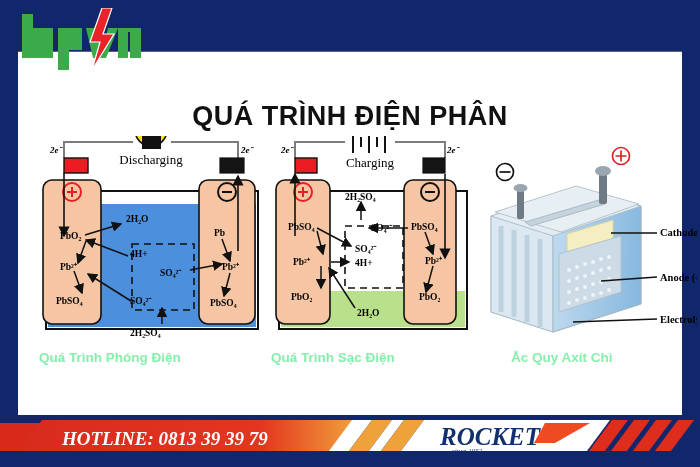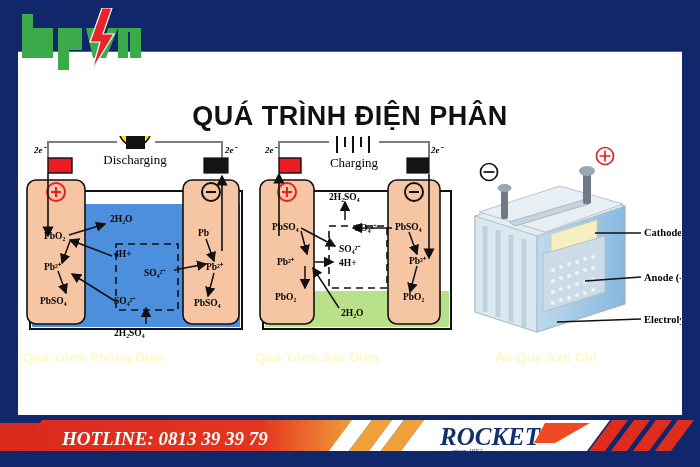--- a/index.html
+++ b/index.html
@@ -24,29 +24,29 @@
   .logo svg { display:block; }
 
   
   .title {
     position:absolute; left:0; right:0; top:101px; text-align:center;
     font-size:27px; font-weight:bold; letter-spacing:.5px; color:#111;
     font-family:"Liberation Sans", sans-serif;
   }
 
   
-  .diagrams { position:absolute; left:17px; top:136px; width:540px; height:250px; }
+  .diagrams { position:absolute; left:33px; top:136px; width:540px; height:250px; }
 
   .panel { position:absolute; top:0; }
   #panel-discharge { left:5px;  width:228px; height:250px; }
   #panel-charge    { left:240px; width:200px; height:250px; }
   #panel-battery   { left:448px; width:216px; height:250px; }
 
   .caption {
-    position:absolute; top:214px; font-size:13.5px; font-weight:bold; color:#fef9c3;
+    position:absolute; top:214px; font-size:13.5px; font-weight:bold; color:#86efac;
     white-space:nowrap; font-family:"Liberation Sans", sans-serif;
   }
   #cap-discharge { left:6px; }
   #cap-charge    { left:238px; }
   #cap-battery   { left:478px; }
 
   
   .footer { position:absolute; left:0; top:415px; width:700px; height:36px; overflow:hidden; }
 
   

